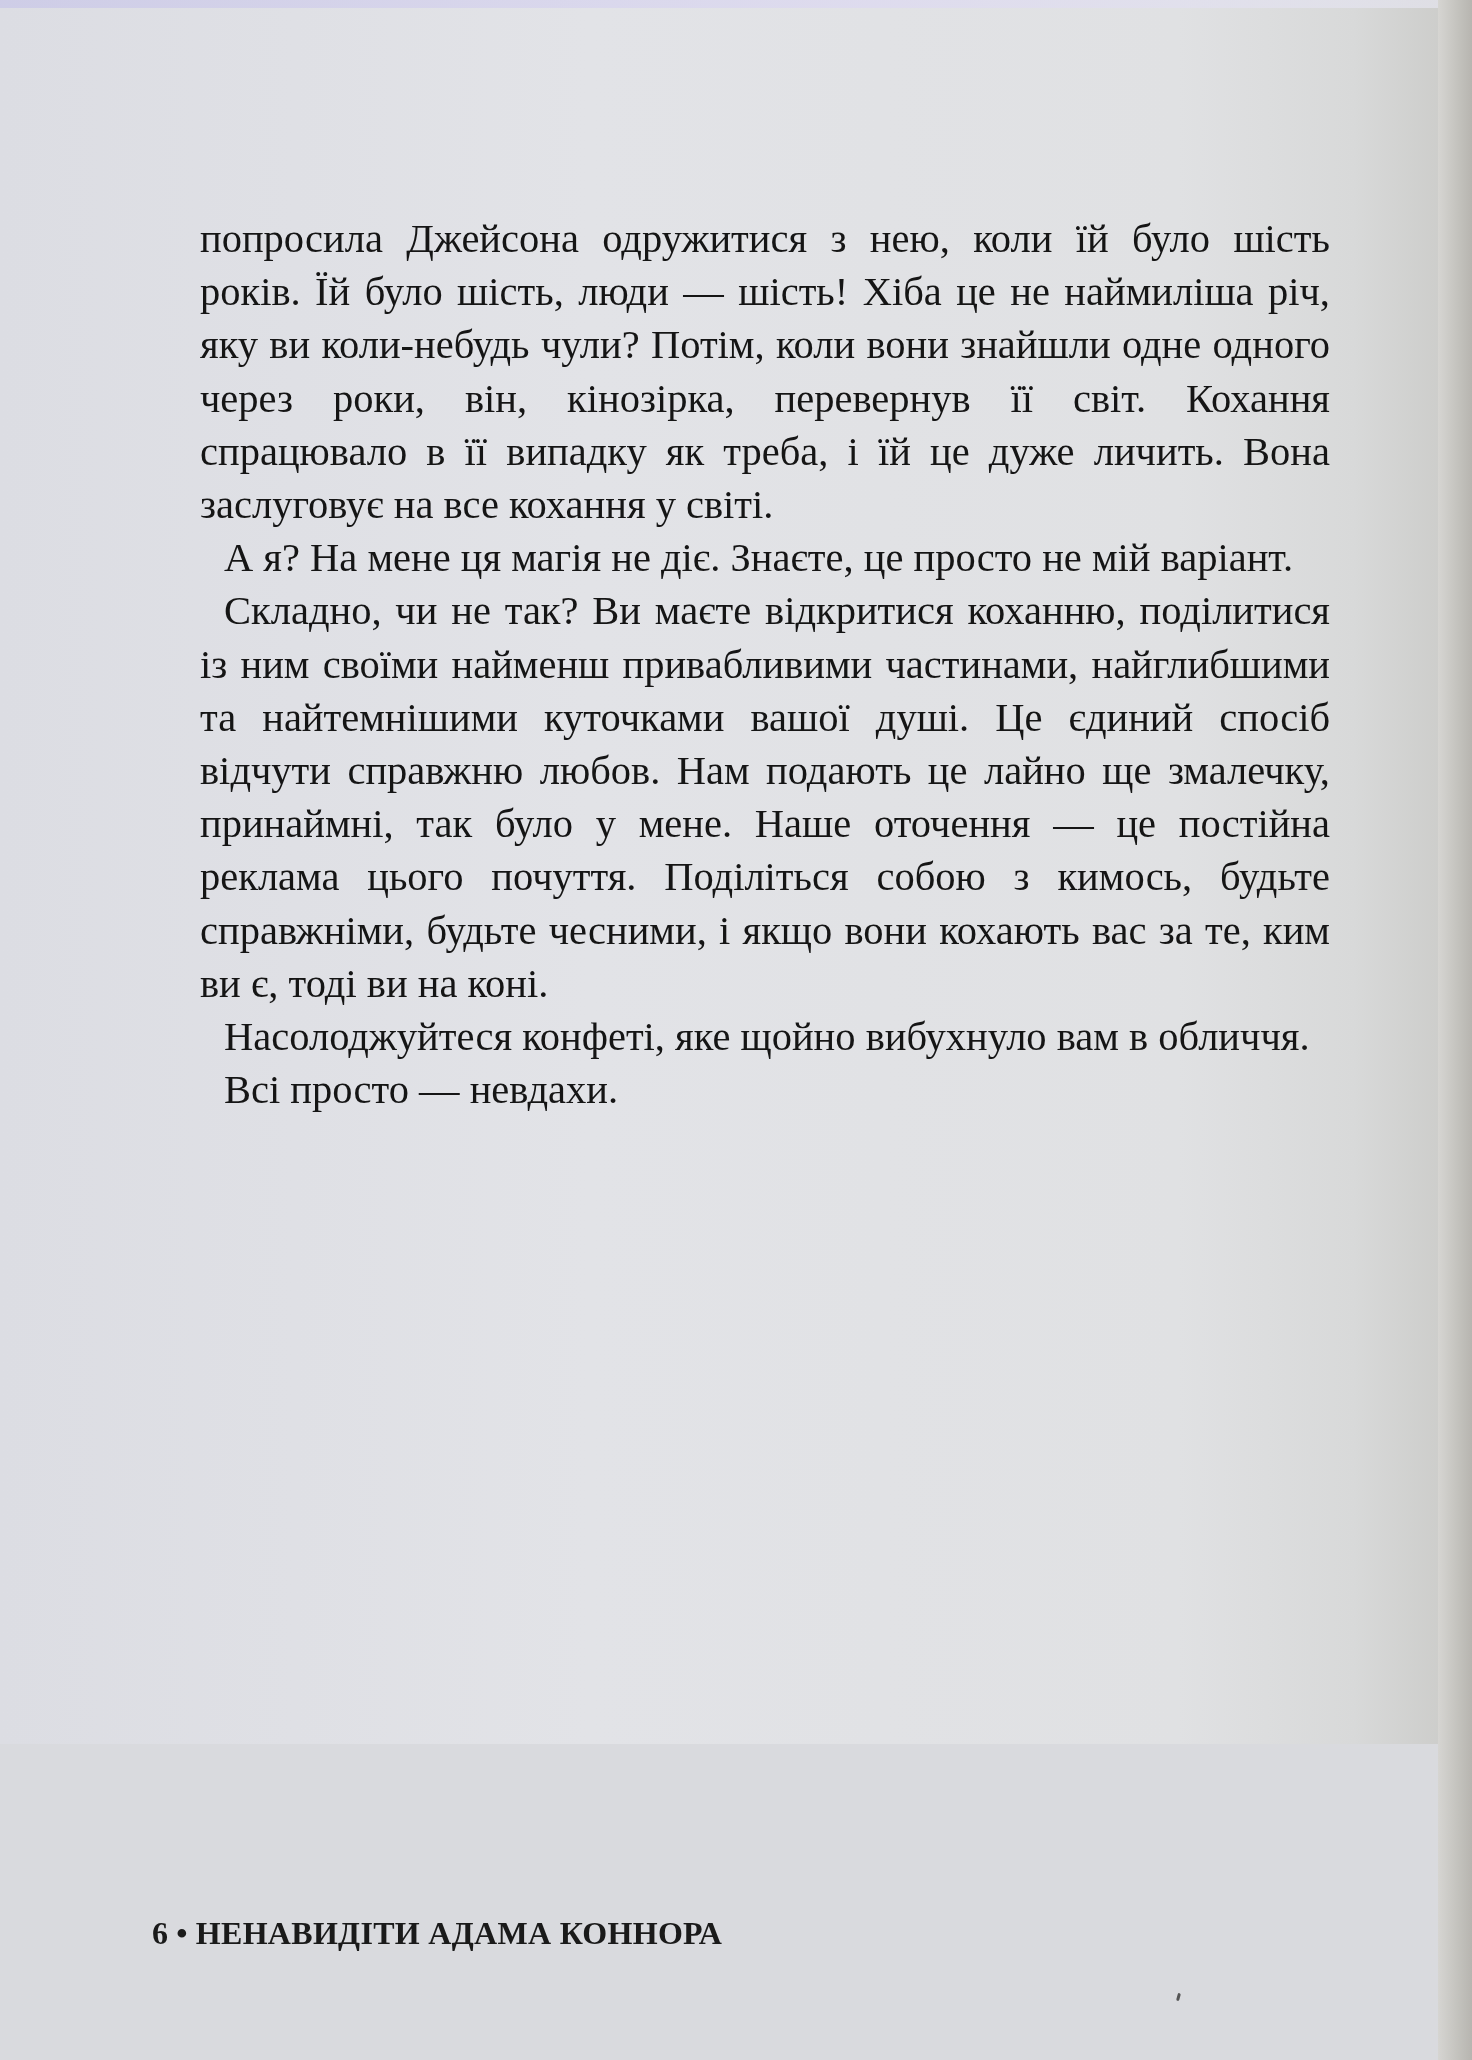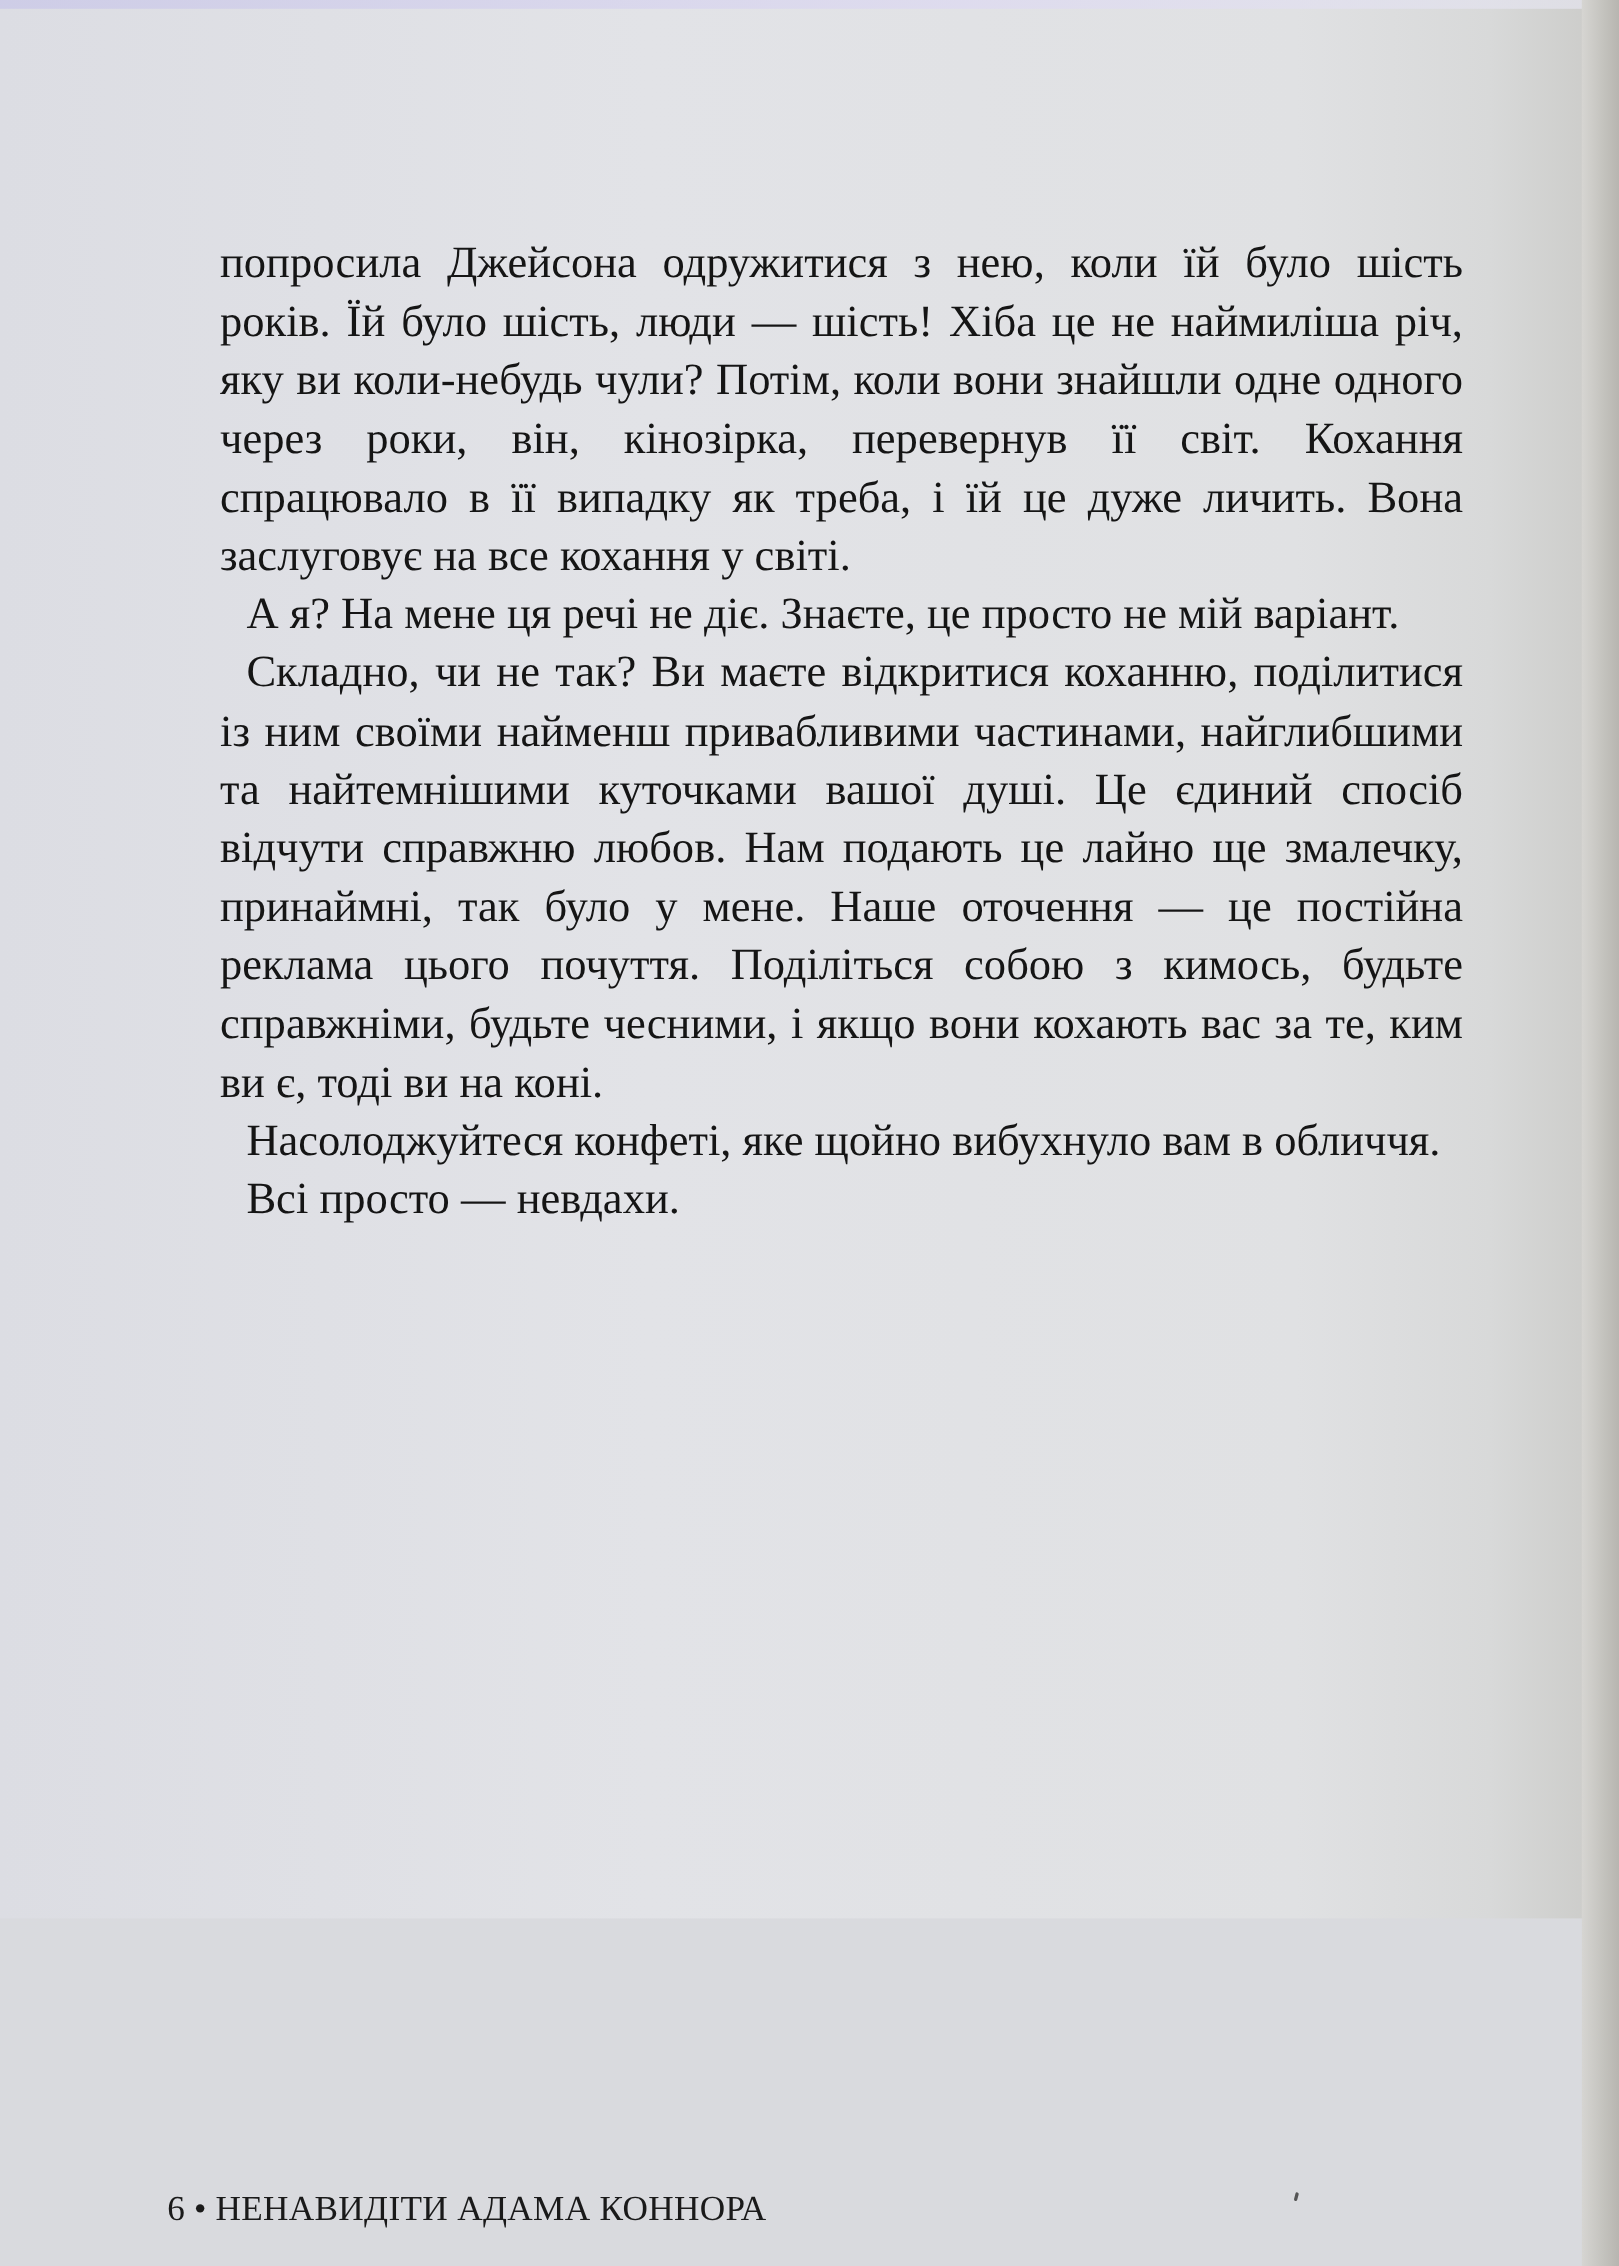--- a/index.html
+++ b/index.html
@@ -26,36 +26,37 @@
     position: absolute; left: 200px; top: 212px; width: 1130px;
     font-size: 40.5px; line-height: 53.2px; color: #151515;
     text-align: justify;
   }
   .body-text p {
     margin: 0; text-indent: 24px;
     text-align: justify; text-align-last: left;
   }
   .body-text p.no-indent { text-indent: 0; }
   .footer {
-    position: absolute; left: 152px; top: 1989px;
+    position: absolute; left: 152px; top: 1915px;
     font-size: 32px; color: #1a1a1a; letter-spacing: .3px;
     font-family: "Liberation Serif", serif;
+    font-weight: bold;
   }
   .footer .bullet { margin: 0 8px; }
   .speck { position: absolute; background: #555; border-radius: 2px; }
 </style>
 </head>
 <body>
 
 <div class="page">
   <div class="page-edge"></div>
 
   <div class="body-text">
     <p class="no-indent">попросила Джейсона одружитися з нею, коли їй було шість років. Їй було шість, люди — шість! Хіба це не наймиліша річ, яку ви коли-небудь чули? Потім, коли вони знайшли одне одного через роки, він, кінозірка, перевернув її світ. Кохання спрацювало в її випадку як треба, і їй це дуже личить. Вона заслуговує на все кохання у світі.</p>
-    <p>А я? На мене ця речі не діє. Знаєте, це просто не мій варіант.</p>
+    <p>А я? На мене ця магія не діє. Знаєте, це просто не мій варіант.</p>
     <p>Складно, чи не так? Ви маєте відкритися коханню, поділитися із ним своїми найменш привабливими частинами, найглибшими та найтемнішими куточками вашої душі. Це єдиний спосіб відчути справжню любов. Нам подають це лайно ще змалечку, принаймні, так було у мене. Наше оточення — це постійна реклама цього почуття. Поділіться собою з кимось, будьте справжніми, будьте чесними, і якщо вони кохають вас за те, ким ви є, тоді ви на коні.</p>
     <p>Насолоджуйтеся конфеті, яке щойно вибухнуло вам в обличчя.</p>
     <p>Всі просто — невдахи.</p>
   </div>
 
   <div class="footer">
     <span>6</span><span class="bullet">•</span><span>НЕНАВИДІТИ АДАМА КОННОРА</span>
   </div>
 
   <div class="speck" style="left:1177px;top:1993px;width:3px;height:8px;transform:rotate(15deg);"></div>

